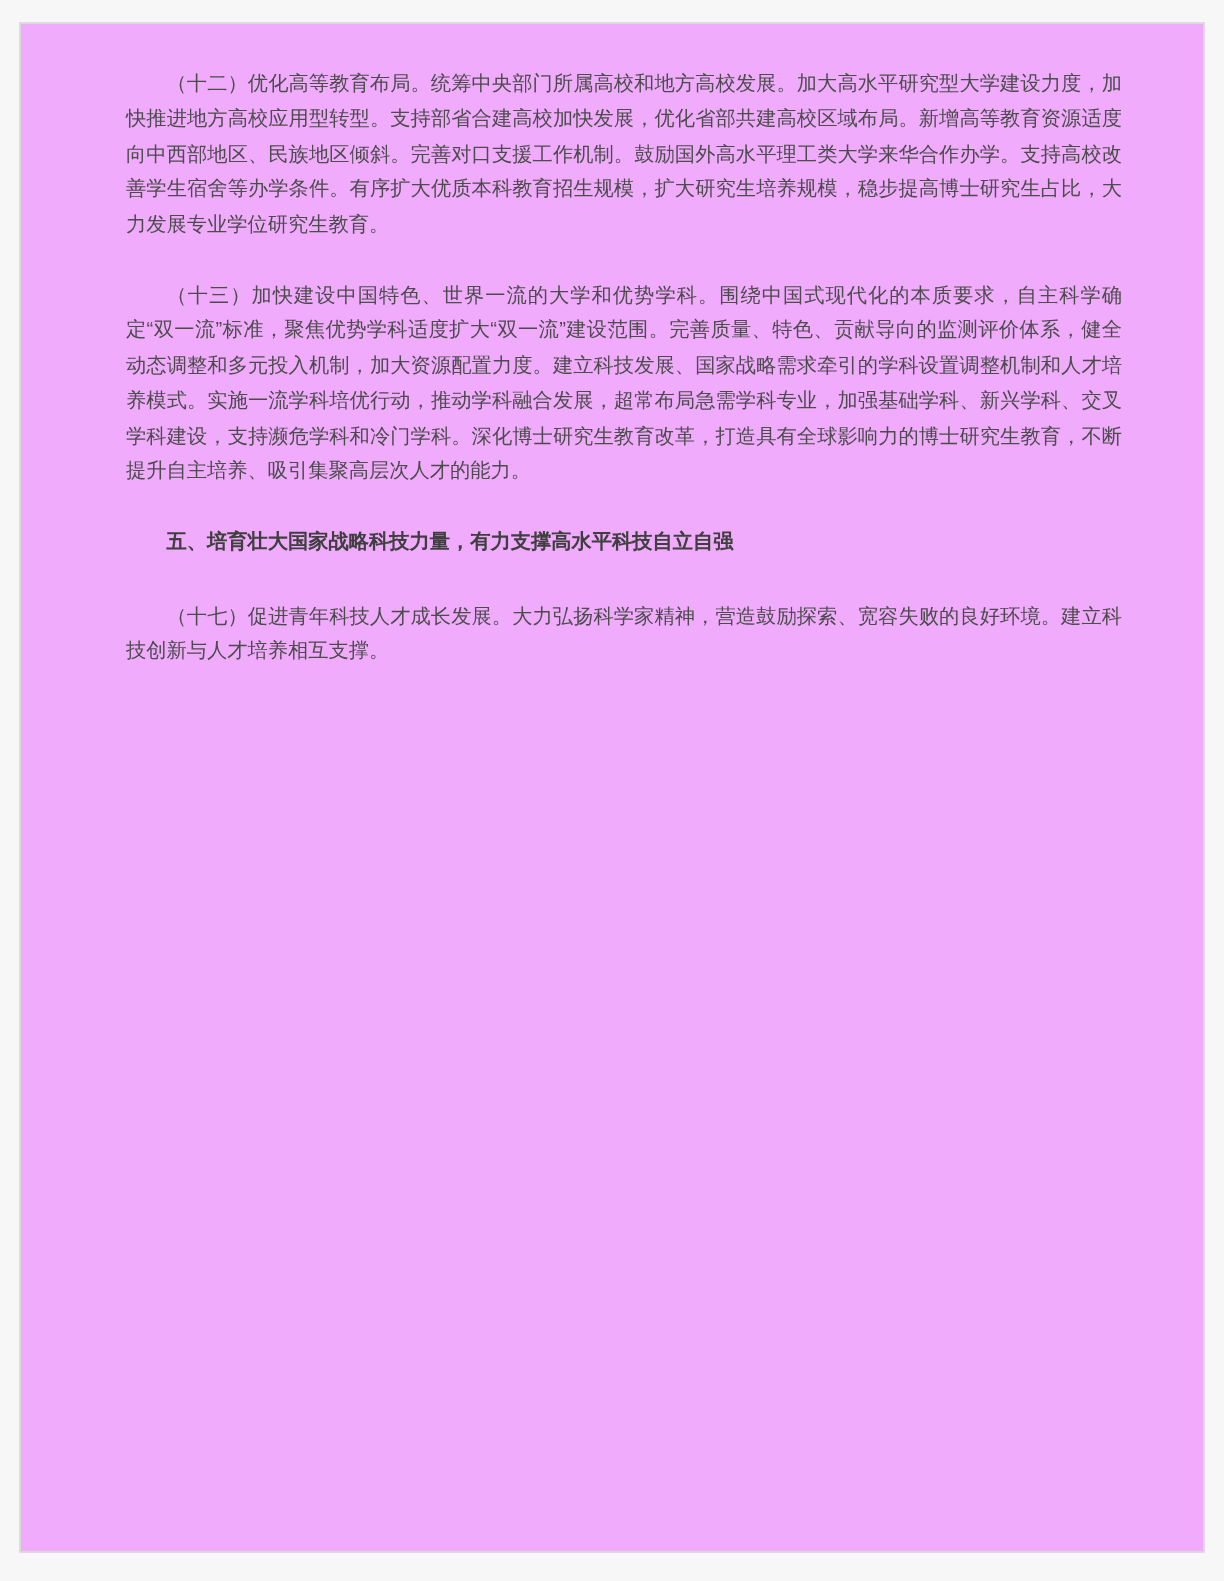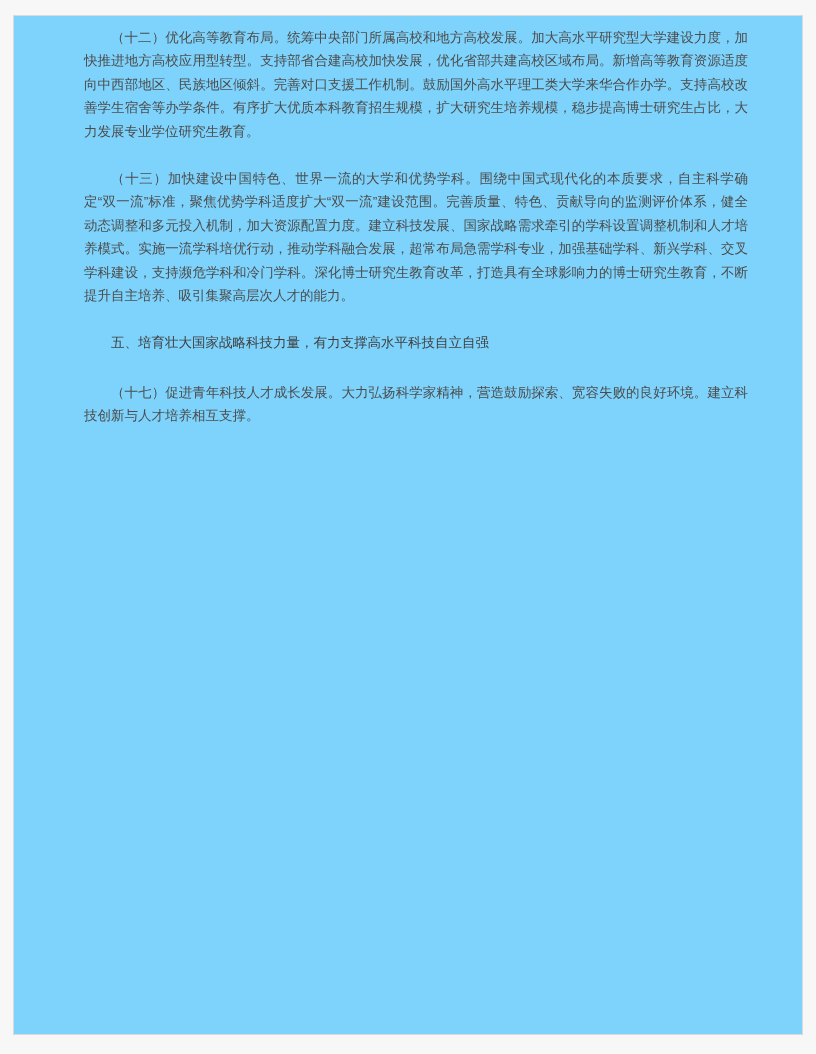--- a/index.html
+++ b/index.html
@@ -11,42 +11,42 @@
     font-family: "Liberation Sans", sans-serif;
     overflow: hidden;
   }
   .paper {
     position: absolute;
     left: 13px;
     top: 15px;
     width: 790px;
     height: 1020px;
     box-sizing: border-box;
-    background: #7dd3fc;
+    background: #f0abfc;
     border: 1px solid #dadada;
-    padding: 10px 56px 0 70px;
+    padding: 28px 56px 0 70px;
     overflow: hidden;
   }
   .doc {
     width: 664px;
     font-size: 13.5px;
     color: #4c4c4c;
     text-align: justify;
   }
   .doc p {
     margin: 0 0 24px 0;
     line-height: 23.4px;
     text-indent: 2em;
   }
   .doc .section-heading {
     margin: 2px 0 26px 0;
     line-height: 23.4px;
     text-indent: 2em;
     font-size: 13.5px;
-    font-weight: normal;
+    font-weight: bold;
     color: #3f3f3f;
   }
 </style>
 </head>
 <body>
 
 <div class="paper">
   <div class="doc">
     <p>（十二）优化高等教育布局。统筹中央部门所属高校和地方高校发展。加大高水平研究型大学建设力度，加快推进地方高校应用型转型。支持部省合建高校加快发展，优化省部共建高校区域布局。新增高等教育资源适度向中西部地区、民族地区倾斜。完善对口支援工作机制。鼓励国外高水平理工类大学来华合作办学。支持高校改善学生宿舍等办学条件。有序扩大优质本科教育招生规模，扩大研究生培养规模，稳步提高博士研究生占比，大力发展专业学位研究生教育。</p>
     <p>（十三）加快建设中国特色、世界一流的大学和优势学科。围绕中国式现代化的本质要求，自主科学确定“双一流”标准，聚焦优势学科适度扩大“双一流”建设范围。完善质量、特色、贡献导向的监测评价体系，健全动态调整和多元投入机制，加大资源配置力度。建立科技发展、国家战略需求牵引的学科设置调整机制和人才培养模式。实施一流学科培优行动，推动学科融合发展，超常布局急需学科专业，加强基础学科、新兴学科、交叉学科建设，支持濒危学科和冷门学科。深化博士研究生教育改革，打造具有全球影响力的博士研究生教育，不断提升自主培养、吸引集聚高层次人才的能力。</p>

